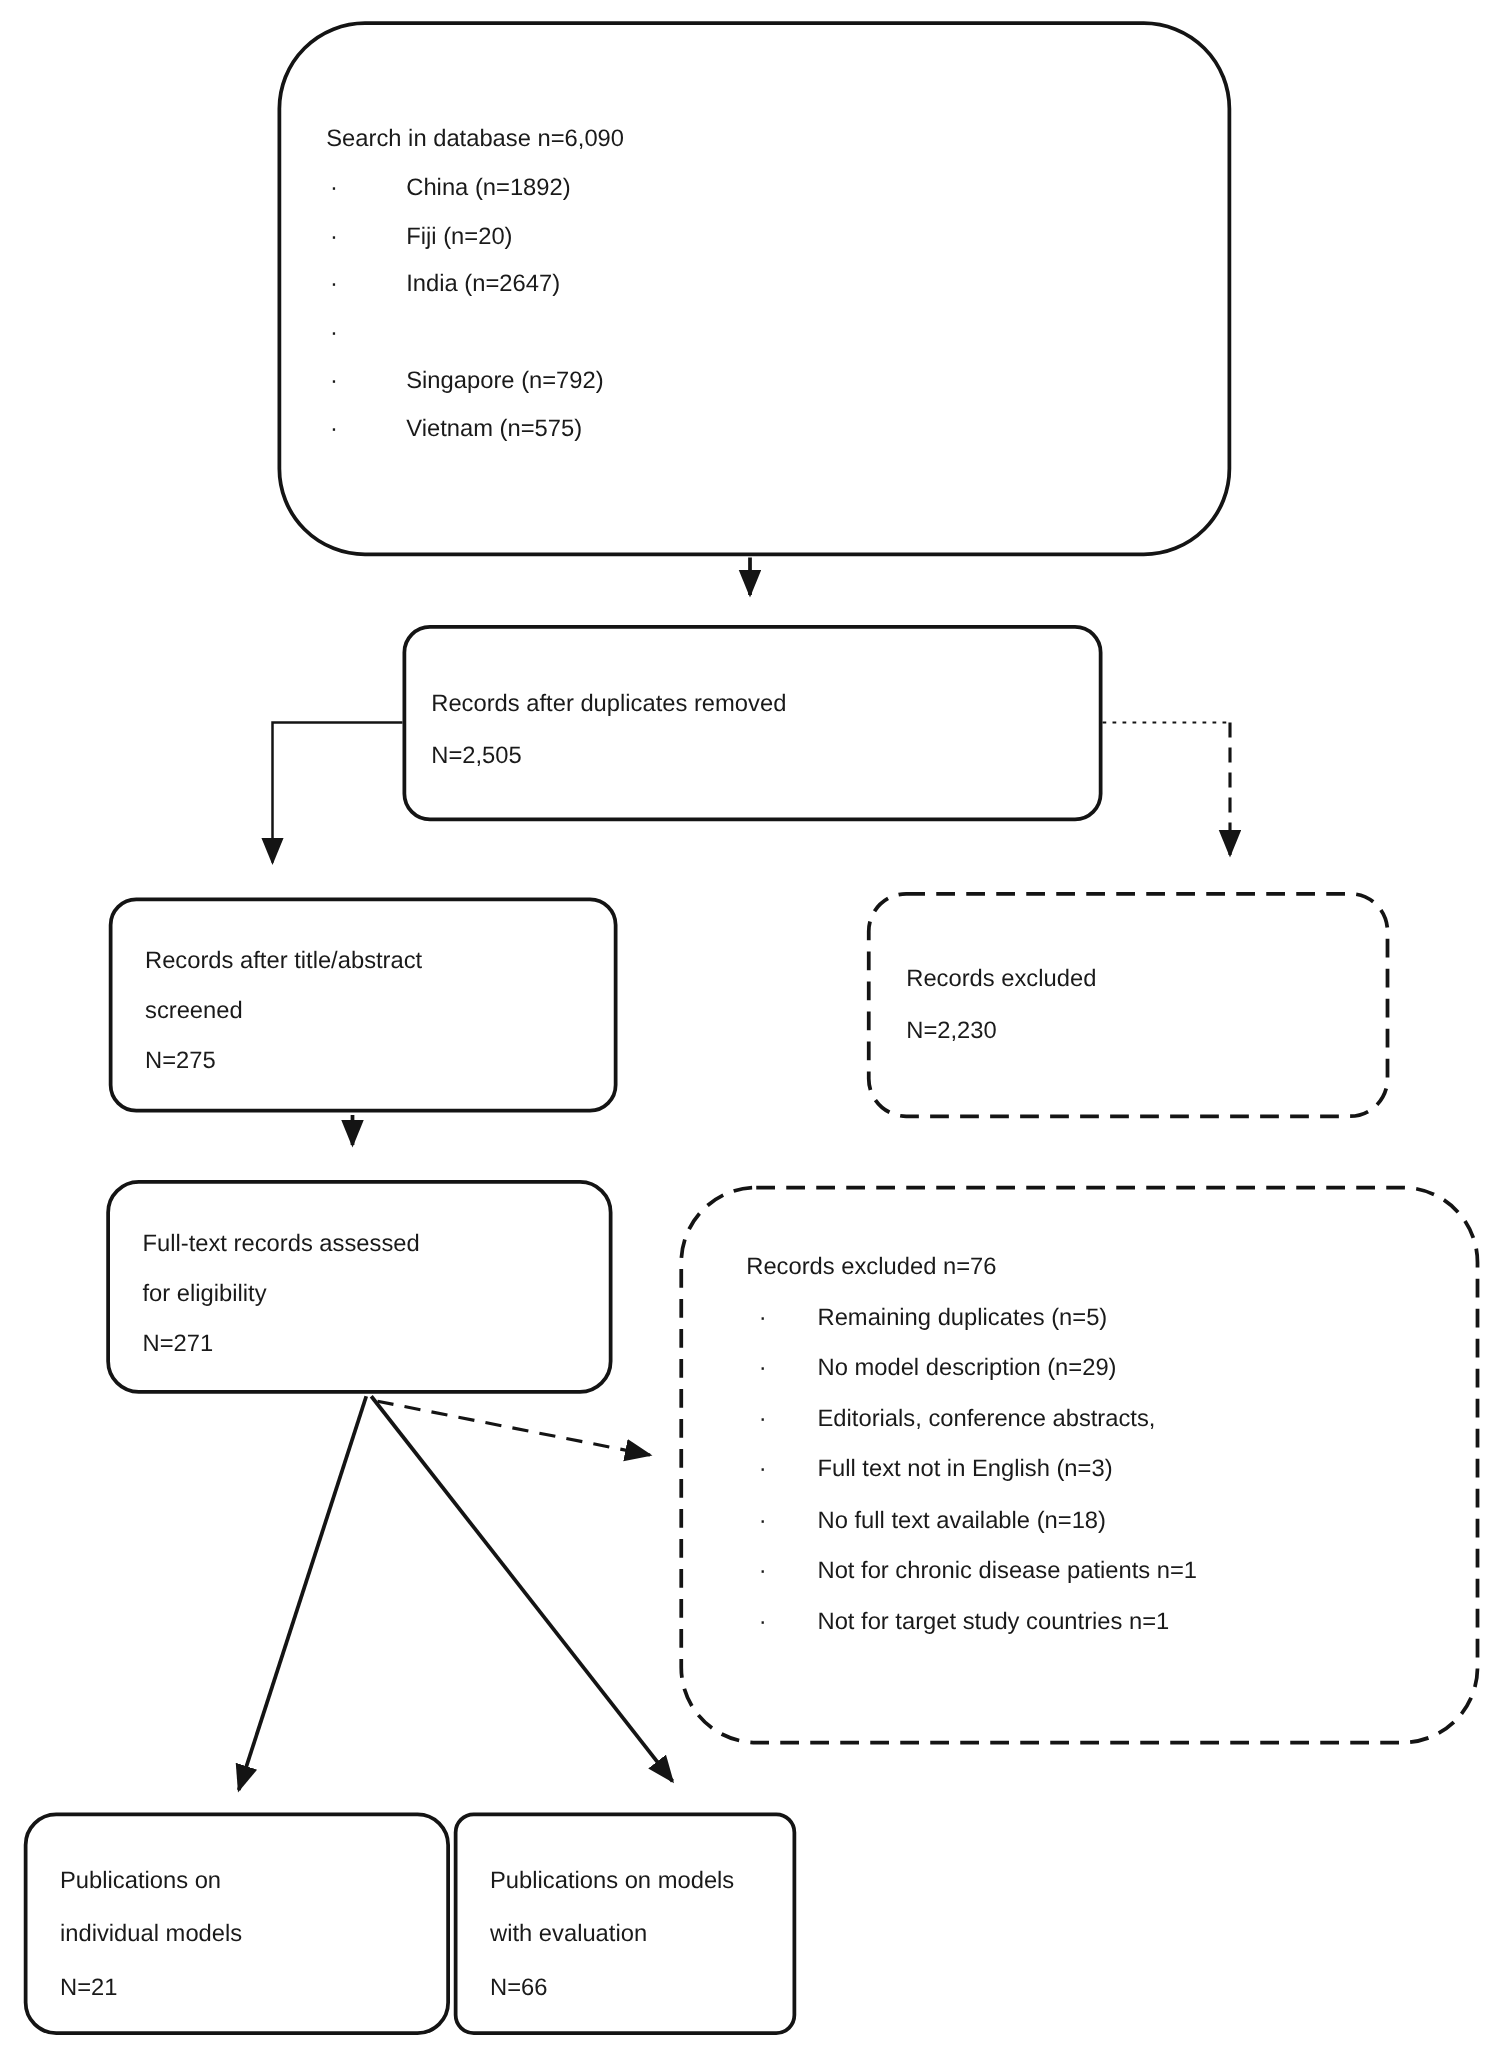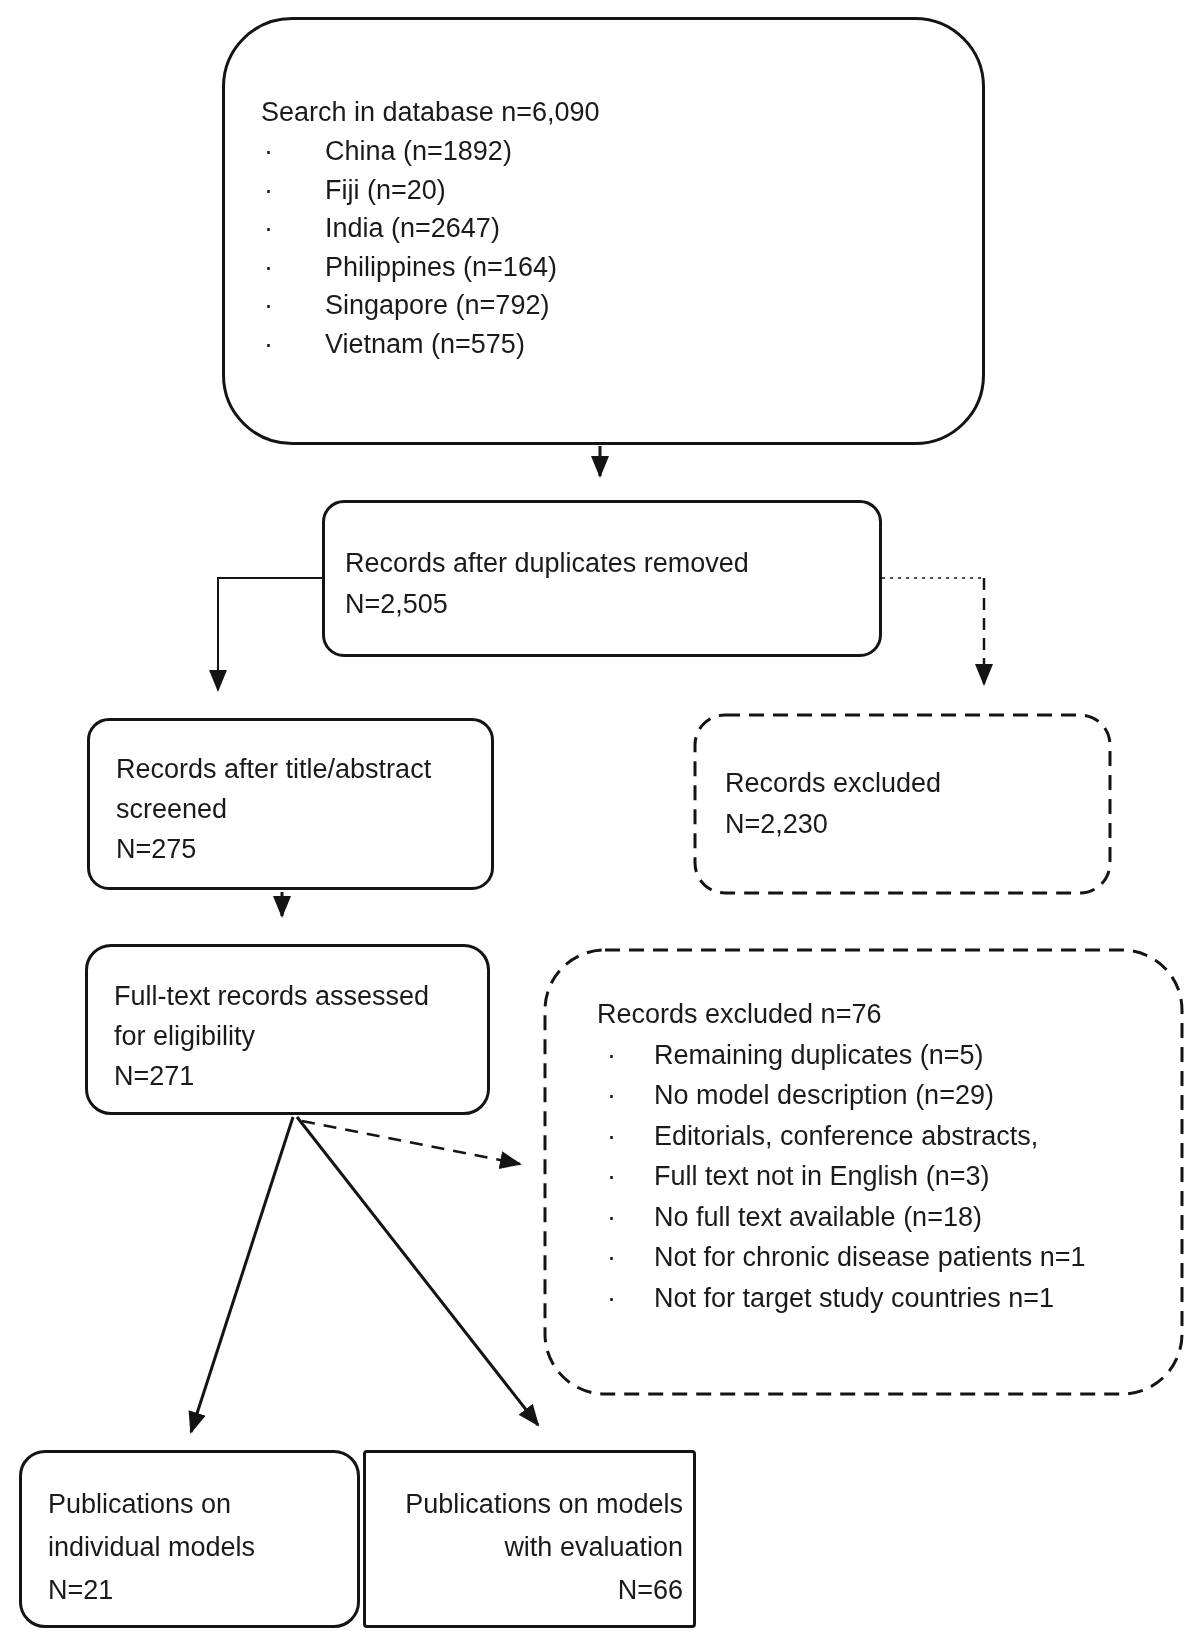--- a/index.html
+++ b/index.html
@@ -3,21 +3,21 @@
 <meta charset="utf-8">
 <style>
   html, body { margin: 0; padding: 0; background: #ffffff; }
   .canvas {
     position: relative;
     width: 1200px;
     height: 1646px;
     background: #ffffff;
     font-family: "Liberation Sans", "DejaVu Sans", sans-serif;
     color: #1a1a1a;
-    font-size: 27px;
+    font-size: 19px;
     overflow: hidden;
   }
   svg.connectors {
     position: absolute;
     left: 0; top: 0;
     width: 1200px; height: 1646px;
     pointer-events: none;
   }
   .box {
     position: absolute;
@@ -62,22 +62,22 @@
                 padding: 44px 14px 0 48px; }
   .b-excl2 .title { line-height: 40.5px; }
   .b-excl2 .blist li { line-height: 40.5px; }
   .b-excl2 .dot { width: 47px; padding-left: 10px; flex: none; }
   .b-excl2 .itx span { display: block; }
 
   
   .b-indiv    { left: 19px;  top: 1450px; width: 341px; height: 178px; border-radius: 26px;
                 padding: 30px 10px 0 26px; }
   .b-indiv .line { line-height: 43px; }
-  .b-eval     { left: 363px; top: 1450px; width: 333px; height: 178px; border-radius: 4px;
-                padding: 30px 10px 0 26px; text-align: right; }
+  .b-eval     { left: 363px; top: 1450px; width: 274px; height: 178px; border-radius: 16px;
+                padding: 30px 10px 0 26px; }
   .b-eval .line { line-height: 43px; }
 </style>
 </head>
 <body>
 
 <div class="canvas">
 
   <svg class="connectors" viewBox="0 0 1200 1646">
     <defs>
       <marker id="ah" markerUnits="userSpaceOnUse" markerWidth="24" markerHeight="20" refX="20" refY="9" orient="auto">
@@ -114,21 +114,20 @@
       <li>
         <span class="dot">·</span>
         <span class="itx">Fiji (n=20)</span>
         </li>
       <li>
         <span class="dot">·</span>
         <span class="itx">India (n=2647)</span>
         </li>
       <li>
         <span class="dot">·</span>
-        <span class="itx">Philippines (n=164)</span>
         </li>
       <li>
         <span class="dot">·</span>
         <span class="itx">Singapore (n=792)</span>
         </li>
       <li>
         <span class="dot">·</span>
         <span class="itx">Vietnam (n=575)</span>
         </li>
     </ul>

